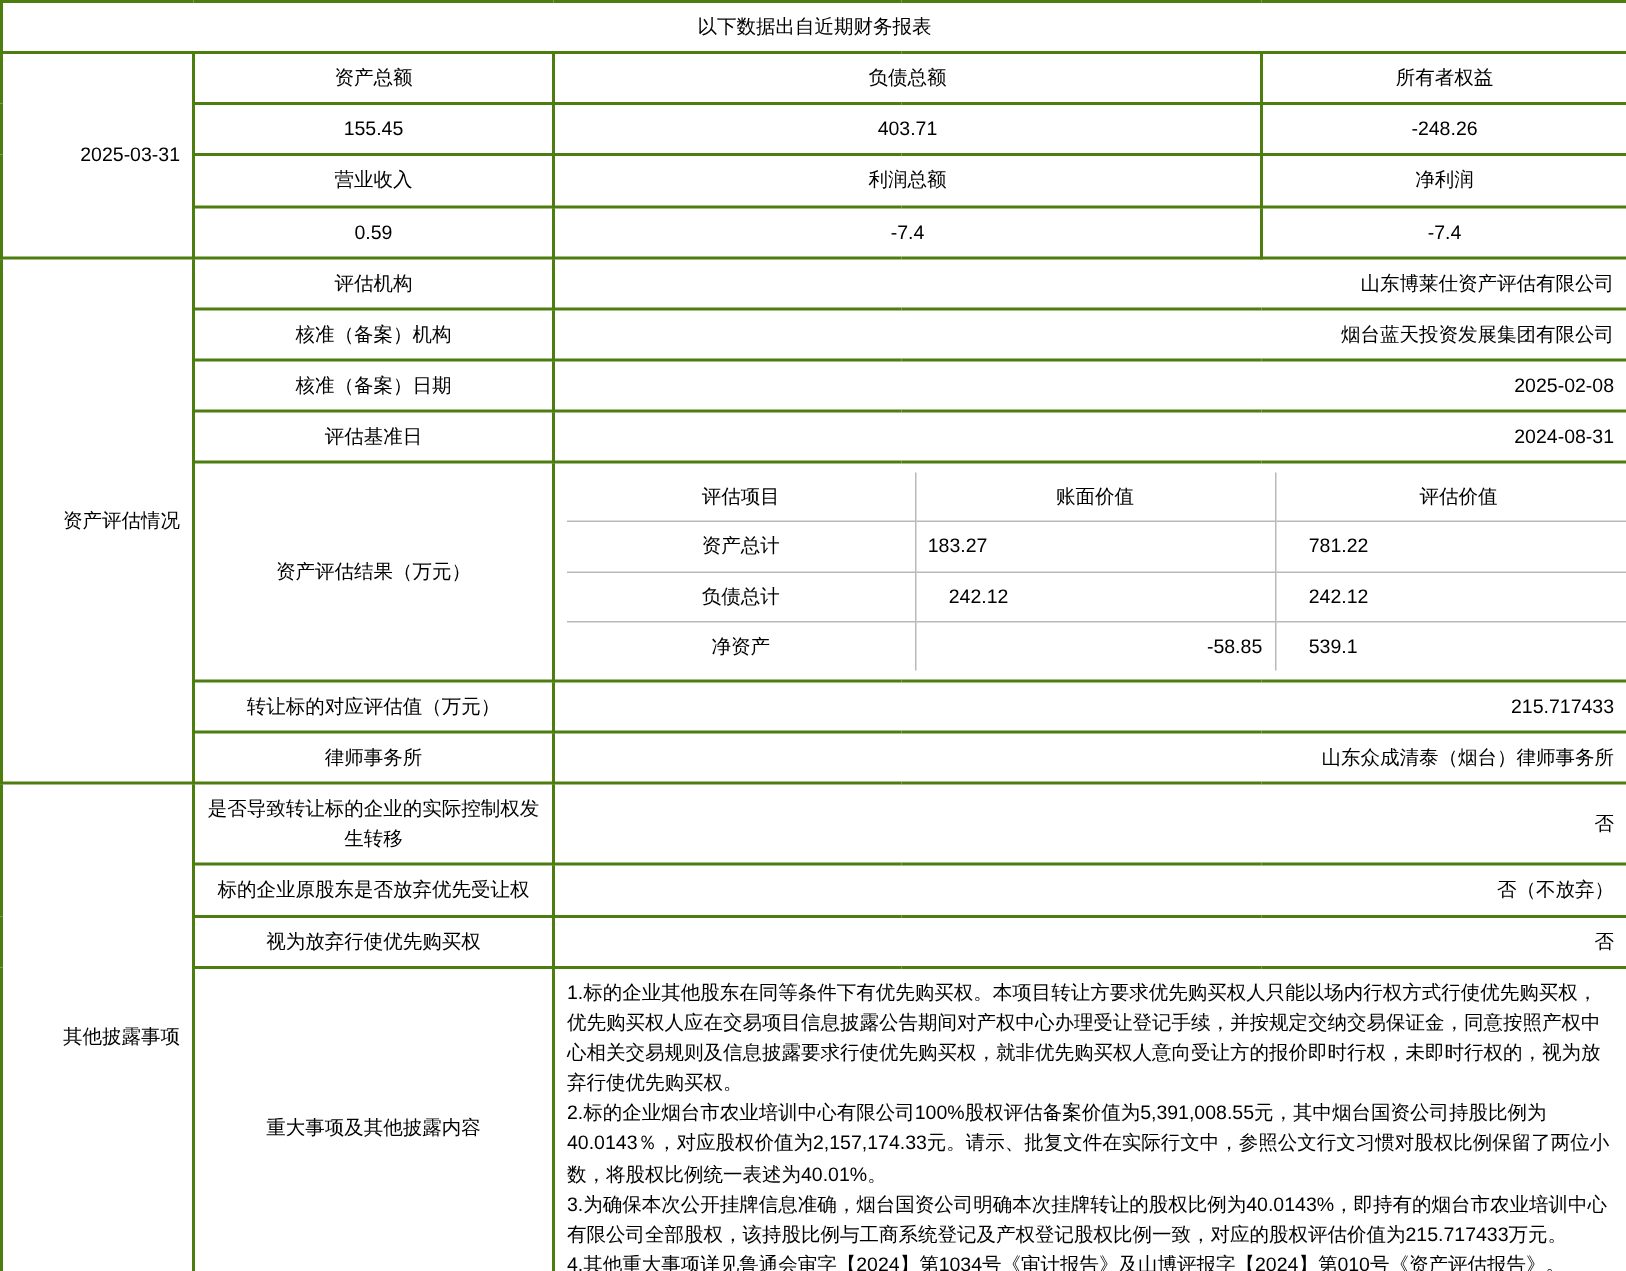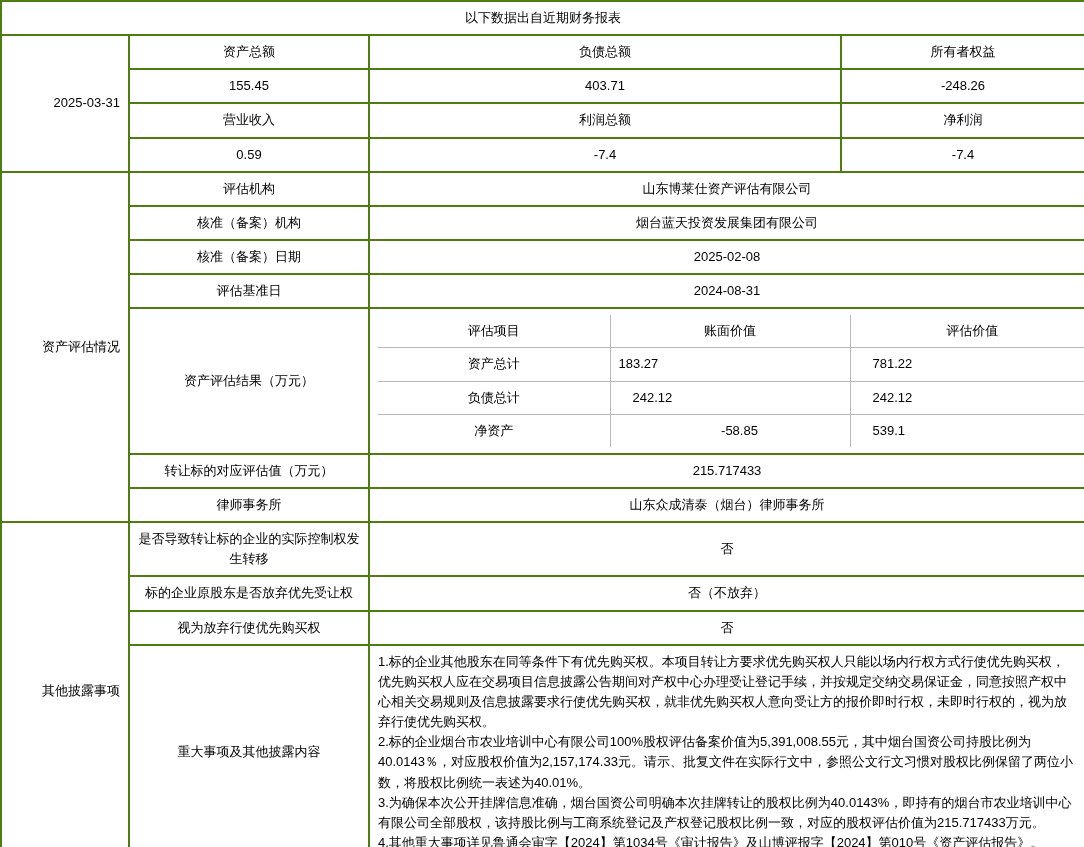--- a/index.html
+++ b/index.html
@@ -18,21 +18,21 @@
     width: 1084px;
     table-layout: fixed;
   }
   table.sheet td {
     border: 2px solid #4d7c0f;
     padding: 6px 8px;
     vertical-align: middle;
     line-height: 1.55;
   }
   .c-center { text-align: center; }
-  .c-left { text-align: center; margin-top: 12px; }
+  .c-left { text-align: right; margin-top: 12px; }
   .rowlabel {
     text-align: right;
     vertical-align: middle;
   }
   .nopad { padding: 0; }
   table.inner {
     border-collapse: collapse;
     width: 100%;
     table-layout: fixed;
   }
@@ -135,21 +135,21 @@
               <td style="text-align:left;padding-left:8px">183.27</td>
               <td style="text-align:left;padding-left:22px">781.22</td>
             </tr>
             <tr>
               <td>负债总计</td>
               <td style="text-align:left;padding-left:22px">242.12</td>
               <td style="text-align:left;padding-left:22px">242.12</td>
             </tr>
             <tr>
               <td>净资产</td>
-              <td style="text-align:center;padding-left:27px">-58.85</td>
+              <td style="text-align:right;padding-left:27px">-58.85</td>
               <td style="text-align:left;padding-left:22px">539.1</td>
             </tr>
           </tbody>
         </table>
       </td>
     </tr>
     <tr>
       <td class="c-center">转让标的对应评估值（万元）</td>
       <td colspan="3" class="c-left">215.717433</td>
     </tr>

